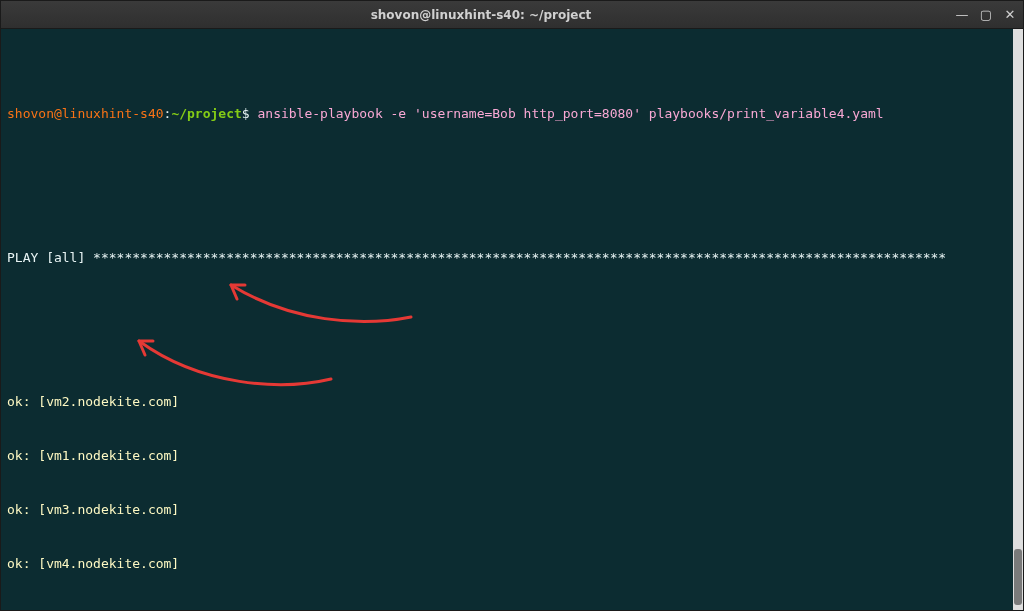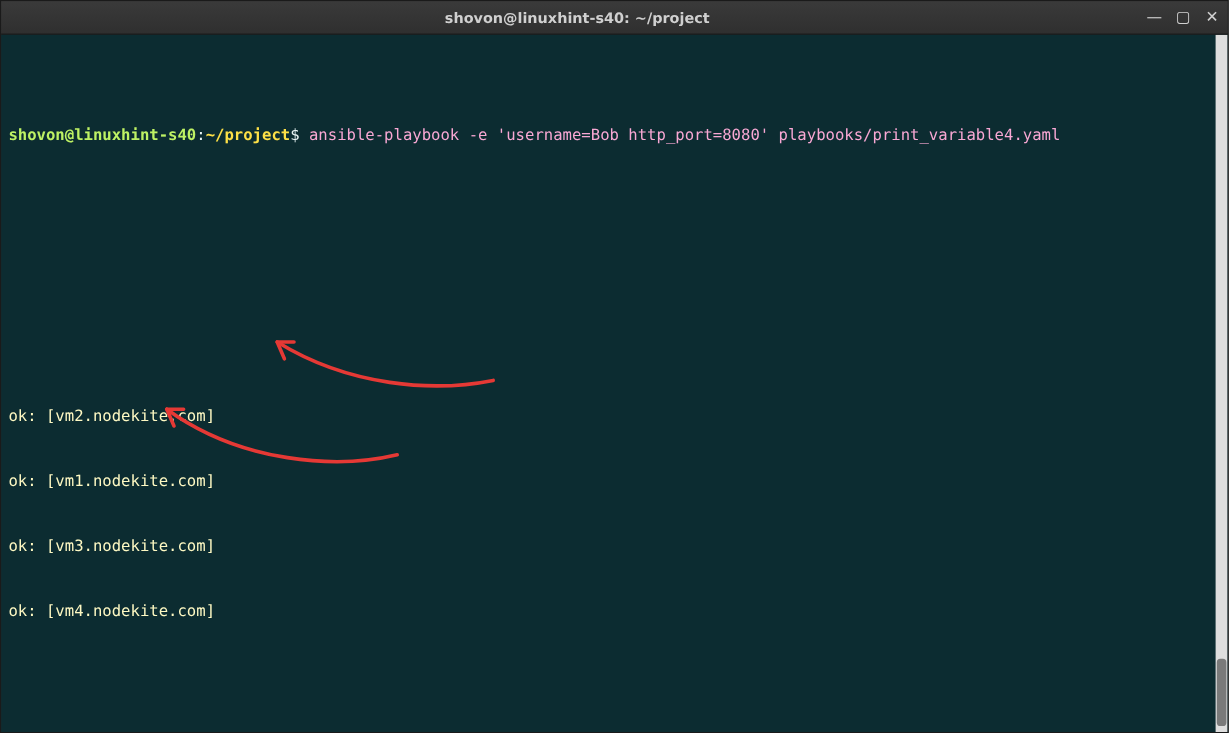--- a/index.html
+++ b/index.html
@@ -33,23 +33,23 @@
     color: #cfe6e6;
     font-size: 13px;
     line-height: 18px;
     padding: 4px 6px 4px 6px;
     position: relative;
     overflow: hidden;
     white-space: pre;
   }
   .terminal .line { white-space: pre; }
   .green  { color: #fef9c3; }
-  .bgreen { color: #bef264; font-weight: 700; margin-top: 40px; }
+  .bgreen { color: #f97316; font-weight: 400; margin-top: 40px; }
   .white  { color: #e8f4f4; }
-  .blue   { color: #fde047; font-weight: 600; }
+  .blue   { color: #84cc16; font-weight: 600; }
   .gray   { color: #f9a8d4; }
   .scrollbar {
     position: absolute;
     right: 0; top: 0; bottom: 0;
     width: 10px;
     background: #dedede;
   }
   .scrollbar .thumb {
     position: absolute;
     left: 1px; right: 1px;
@@ -76,20 +76,21 @@
     </span>
   </div>
 
   <div class="terminal">
 
     
     <div class="line"><span class="bgreen">shovon@linuxhint-s40</span><span class="white">:</span><span class="blue">~/project</span><span class="white">$</span><span> </span><span class="gray">ansible-playbook -e 'username=Bob http_port=8080' playbooks/print_variable4.yaml</span></div>
     <div class="line">&nbsp;</div>
 
     
+    <div class="line"><span class="white">PLAY [all] </span><span class="white">*************************************************************************************************************</span></div>
     <div class="line">&nbsp;</div>
 
     
     <div class="line green">ok: [vm2.nodekite.com]</div>
     <div class="line green">ok: [vm1.nodekite.com]</div>
     <div class="line green">ok: [vm3.nodekite.com]</div>
     <div class="line green">ok: [vm4.nodekite.com]</div>
     
 
     

